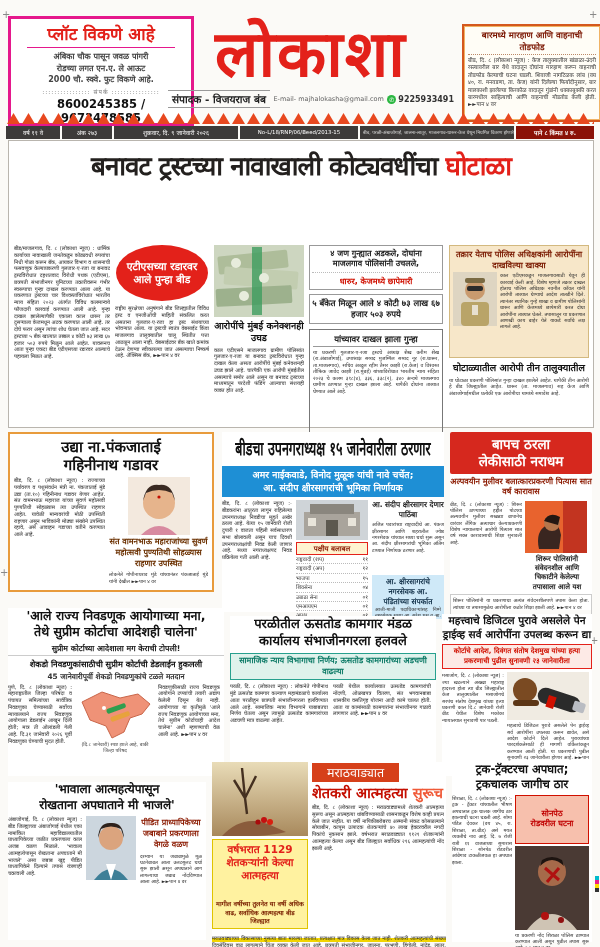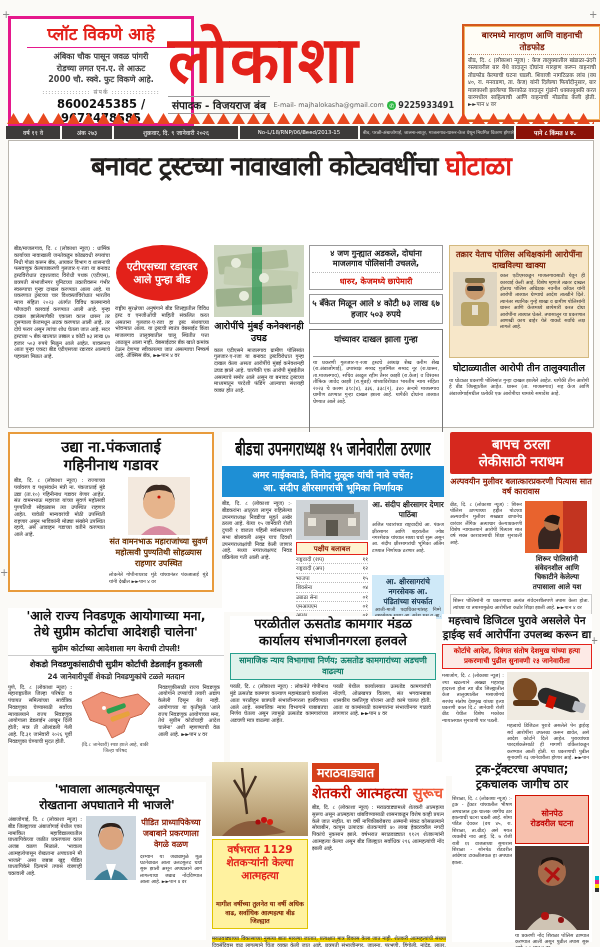--- a/index.html
+++ b/index.html
@@ -9,21 +9,21 @@
   .art{background:#fff;}
   
   .t5{font-size:5.2px;line-height:1.3;text-align:justify;color:#2b2b2b;}
   .nowrap{white-space:nowrap;overflow:hidden;}
   
   .ad-box{border:3px solid #e5188c;background:#fff;padding:3px 16px;text-align:center;}
   .ad-title{color:#e3211a;font-size:17px;font-weight:700;border-bottom:1px solid #e5188c;padding-bottom:2px;margin-bottom:3px;}
   .ad-line{font-size:8px;font-weight:700;color:#444;line-height:1.45;}
   .ad-contact{font-size:6px;color:#777;letter-spacing:1px;margin-top:2px;}
   .ad-phones{font-size:11.5px;font-weight:900;color:#111;margin-top:1px;}
-  .mast-title{color:#e3211a;font-size:64px;font-weight:700;line-height:1;text-align:left;letter-spacing:2px;margin-top:6px;}
+  .mast-title{color:#e3211a;font-size:64px;font-weight:700;line-height:1;text-align:center;letter-spacing:2px;}
   .mast-row{display:flex;align-items:center;justify-content:space-between;margin-top:4px;}
   .mast-editor{font-size:10.5px;font-weight:700;color:#222;border-top:1px solid #999;border-bottom:1px solid #999;padding:1px 4px;}
   .mast-email{font-size:6.5px;color:#666;}
   .wa{display:flex;align-items:center;gap:2px;font-size:8px;color:#333;font-weight:700;}
   .wa-ic{width:9px;height:9px;border-radius:50%;background:#2bb741;color:#fff;font-size:6px;line-height:9px;text-align:center;}
   .side-box{border:2px solid #d4581e;box-shadow:0 0 0 1px #f0b264 inset;background:#fffdf6;padding:3px 4px;}
   .side-title{font-size:8.6px;font-weight:800;color:#7a1500;text-align:center;border-bottom:1px dotted #b86;padding-bottom:1px;margin-bottom:2px;}
   .side-body{font-size:5.6px;line-height:1.32;text-align:justify;color:#333;}
   
   .ibar{display:flex;gap:2px;height:13px;}
@@ -33,21 +33,21 @@
   
   .lead{border:1px solid #b9b5ae;}
   .lead-h{font-size:26px;font-weight:700;letter-spacing:-1px;text-align:center;white-space:nowrap;color:#23201e;margin-top:6px;}
   .lead-h .red{color:#e3211a;}
   .lead-sub{margin:6px 24px 0 24px;background:#ffe900;color:#8b2000;font-size:16.5px;font-weight:700;text-align:center;white-space:nowrap;padding:2px 0;}
   .oval{background:#e3211a;color:#fff;border-radius:50%;width:92px;height:56px;display:flex;align-items:center;justify-content:center;text-align:center;font-size:10.5px;font-weight:800;line-height:1.25;padding:2px;box-sizing:border-box;}
   .factbox{border:1px solid #999;padding:3px 2px;text-align:center;font-weight:800;}
   .factbox .l1{font-size:8px;color:#222;line-height:1.3;}
   .factbox .lred{font-size:8px;color:#d01000;border-top:1px dotted #bbb;margin-top:2px;padding-top:2px;}
   .accused{border:1px solid #777;padding:3px;margin-top:5px;}
-  .accused .ti{font-size:8.4px;font-weight:800;text-align:center;border-bottom:1px solid #999;padding-bottom:12px;margin-bottom:2px;}
+  .accused .ti{font-size:8.4px;font-weight:800;text-align:center;border-bottom:1px solid #999;padding-bottom:2px;margin-bottom:2px;}
   .spbox{background:#f7e7c9;border:1px solid #d3b97f;padding:3px;}
   .spbox .ti{font-size:8.2px;font-weight:800;color:#7a1a00;text-align:center;line-height:1.3;margin-bottom:2px;}
   .mini-h{font-size:9.5px;font-weight:800;text-align:center;line-height:1.3;margin:3px 0 2px 0;color:#111;}
   
   .pank{border:2px solid #e89b3c;padding:4px;box-sizing:border-box;}
   .pank-h{font-size:15px;font-weight:800;text-align:center;line-height:1.2;color:#111;}
   .cap-brown{font-size:8px;font-weight:800;color:#6b3000;text-align:center;line-height:1.35;margin-top:2px;}
   .up-h{font-size:12.5px;font-weight:800;text-align:center;white-space:nowrap;transform:scaleY(1.5);transform-origin:center;margin-top:8px;color:#111;}
   .bluebox{background:#1e8fd5;color:#fff;text-align:center;font-weight:700;font-size:9.3px;line-height:1.35;padding:3px 1px;margin-top:9px;}
   .pb-title{border:1px solid #e3211a;background:#fff3d0;color:#8b1a00;font-size:7px;font-weight:800;text-align:center;padding:1px 0;margin-top:2px;}
@@ -57,21 +57,21 @@
   .bb2-t{font-size:4.8px;line-height:1.3;text-align:justify;color:#333;margin-top:1px;}
   .redbar{background:#d6281e;color:#fff;font-size:13.5px;font-weight:800;text-align:center;line-height:1.25;padding:4px 2px;border-radius:2px;}
   .sub-maroon{font-size:8px;font-weight:800;color:#8b1a00;text-align:center;line-height:1.3;margin:3px 0;}
   .cap-dark{font-size:7px;font-weight:800;color:#222;text-align:center;line-height:1.35;margin-top:2px;}
   .q-h{font-size:12.5px;font-weight:800;text-align:center;line-height:1.3;color:#111;}
   .kick1{font-size:7.8px;font-weight:700;text-align:center;margin-top:2px;color:#222;}
   .kick2{font-size:8.2px;font-weight:800;text-align:center;margin-top:2px;color:#111;border-top:1px solid #ccc;padding-top:2px;}
   .kick3{font-size:7.4px;font-weight:700;text-align:center;margin-top:2px;color:#333;}
   .tealbox{background:#dff2ec;border:1px solid #27a08e;color:#0c7a66;font-size:8px;font-weight:800;text-align:center;line-height:1.35;padding:2px;margin:3px 0;}
   .redbox2{background:#fdeae6;border:1px solid #e3211a;color:#d01000;font-size:7px;font-weight:800;text-align:center;line-height:1.35;padding:2px;margin:3px 0;}
-  .chip-red{display:inline-block;background:#d6401a;color:#fff;font-size:12.5px;font-weight:700;padding:1px 5px;}
+  .chip-red{display:inline-block;background:#d6401a;color:#fff;font-size:12.5px;font-weight:400;padding:1px 15px;}
   .shet-h2{font-size:14.5px;font-weight:900;color:#c40e00;white-space:nowrap;}
   .shet-h2 .lite{color:#f05a38;}
   .yellowbox{background:#fff2a0;border:1px solid #e0c400;padding:3px;text-align:center;}
   .yb-main{color:#e3211a;font-size:10.5px;font-weight:900;line-height:1.25;}
   .yb-sub{color:#7a2000;font-size:6.4px;font-weight:700;line-height:1.3;margin-top:18px;}
   .trk-chip{background:#f7c0ad;border:1px solid #d01000;color:#c00000;font-size:8px;font-weight:800;text-align:center;line-height:1.3;padding:13px;}
   .crop{position:absolute;color:#888;font-size:10px;line-height:10px;}
   .crop::before{content:"+";}
   .regmark span{display:block;width:4px;height:4px;}
   img,svg{display:block;}
@@ -308,21 +308,21 @@
     <div class="t5" style="font-size:4.9px;border:1px solid #ccc;padding:2px;margin-top:2px;height:24px;overflow:hidden;">शिरूर पोलिसांनी या प्रकरणाचा अत्यंत संवेदनशीलपणे तपास केला होता. त्यांच्या या तपासामुळेच आरोपीला कठोर शिक्षा झाली आहे. ►►पान ४ वर</div>
   </div>
 
   <div class="abs art" style="left:8px;top:608px;width:216px;height:168px;">
     <div class="q-h">
       <div>'आले राज्य निवडणूक आयोगाच्या मना,</div>
       <div>तेथे सुप्रीम कोर्टाचा आदेशही चालेना'</div>
     </div>
     <div class="kick1">सुप्रीम कोर्टाच्या आदेशाला मग केराची टोपली!</div>
     <div class="kick2">शेकडो निवडणुकांसाठीची सुप्रीम कोर्टाची डेडलाईन हुकलली</div>
-    <div class="kick3">24 जानेवारीपूर्वी शेकडो निवडणुकांचे टळले मतदान</div>
+    <div class="kick3">45 जानेवारीपूर्वी शेकडो निवडणुकांचे टळले मतदान</div>
     <div style="display:flex;gap:4px;margin-top:3px;">
       <div class="t5" style="width:64px;height:84px;overflow:hidden;">पुणे, दि. ८ (लोकाशा न्यूज) : महाराष्ट्रातील जिल्हा परिषदा व पंचायत समित्यांच्या सार्वत्रिक निवडणुका घेण्यासाठी सर्वोच्च न्यायालयाने राज्य निवडणूक आयोगाला डेडलाईन आखून दिली होती; मात्र ती ओलांडली गेली आहे. दि.३१ जानेवारी २०२६ पूर्वी निवडणुका घेण्याची मुदत होती.</div>
       <div style="width:78px;">
         <svg width="78" height="58">
           <path d="M6 18 L26 8 L44 14 L62 10 L74 20 L66 30 L54 34 L48 48 L36 54 L30 42 L14 36 Z" fill="#ef9277" stroke="#c9664a" stroke-width="1"></path>
           <rect x="30" y="22" width="20" height="5" rx="2" fill="#2f9e4f" transform="rotate(-20 40 24)"></rect>
           <rect x="34" y="30" width="20" height="5" rx="2" fill="#e8a23c" transform="rotate(-20 44 32)"></rect>
           <circle cx="28" cy="24" r="2" fill="#fff"></circle>
         </svg>
         <div style="font-size:4.8px;text-align:center;color:#444;line-height:1.3;">(दि.८ जानेवारी) स्पष्ट झाले आहे, बाकी जिल्हा परिषद</div>

